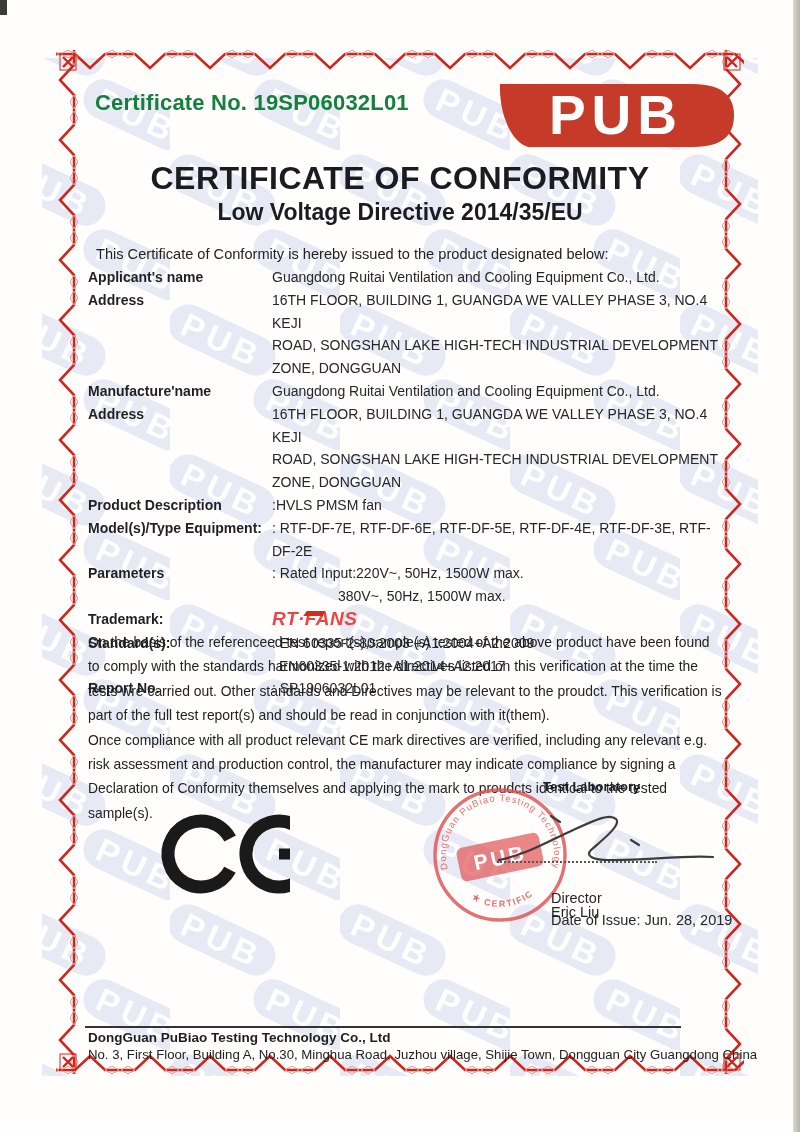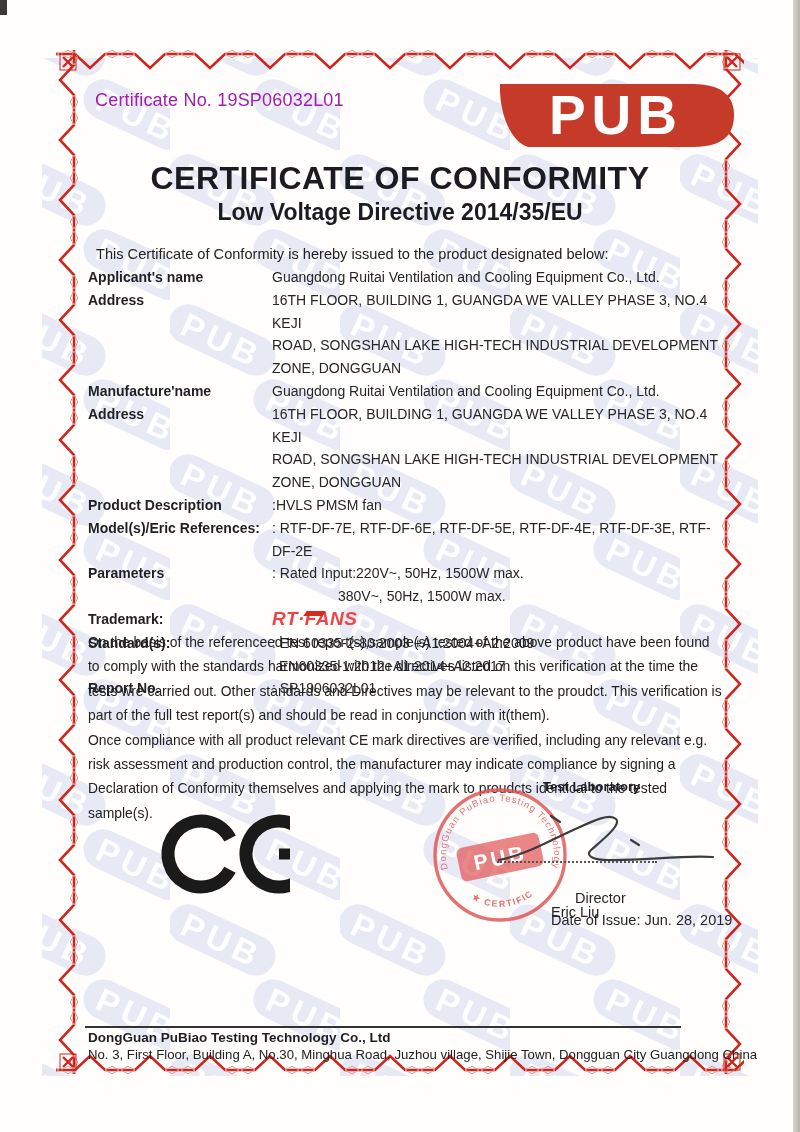--- a/index.html
+++ b/index.html
@@ -8,21 +8,21 @@
     position:relative;
     background:#fffefd;
     font-family:"Liberation Sans", sans-serif;
     color:#26262a;
     overflow:hidden;
   }
   svg text { font-family:"Liberation Sans", sans-serif; }
   .abs { position:absolute; }
   .layer { position:absolute; left:0; top:0; width:800px; height:1132px; }
 
-  .cert-no { left:95px; top:90px; font-size:18px; font-weight:normal; color:#a21caf; letter-spacing:.2px; }
+  .cert-no { left:95px; top:90px; font-size:22px; font-weight:bold; color:#15803d; letter-spacing:.2px; }
   .logo-wrap { left:488px; top:76px; width:250px; height:78px; }
 
   .title { left:0; top:160px; width:800px; text-align:center; font-size:32px; font-weight:bold; color:#1b1b22; letter-spacing:.5px; }
   .subtitle { left:0; top:199px; width:800px; text-align:center; font-size:23px; font-weight:bold; color:#1b1b22; }
 
   .intro { left:96px; top:246px; font-size:14.6px; color:#222; }
 
   .fields { left:88px; top:266px; width:640px; }
   .frow { display:flex; }
   .flabel { width:184px; flex:0 0 184px; font-weight:bold; font-size:14px; color:#1f1f24; line-height:22.8px; }
@@ -34,21 +34,21 @@
   .rt-accent { position:absolute; left:33px; top:3px; width:19px; height:5px; background:#d22c20; transform:skewX(-35deg); }
 
   .paras { left:88px; top:630px; width:634px; font-size:13.9px; line-height:24.4px; color:#222; }
 
   .test-lab { left:543px; top:779px; font-size:13px; font-weight:bold; color:#1c1c22; }
   .ce-wrap { left:155px; top:808px; width:135px; height:92px; }
   .stamp-wrap { left:415px; top:775px; width:180px; height:158px; }
   .sig-wrap { left:485px; top:800px; width:240px; height:70px; }
   .sig-dots { left:497px; top:861px; width:160px; border-top:2px dotted #555; }
   .signer-name { left:551px; top:904px; font-size:14.5px; }
-  .signer-role { left:551px; top:890px; font-size:14.5px;margin-left:24px; }
+  .signer-role { left:551px; top:890px; font-size:14.5px; }
   .issue-date  { left:551px; top:912px; font-size:14.5px; }
 
   .footer-rule { left:85px; top:1026px; width:596px; border-top:2px solid #333; }
   .footer-co   { left:88px; top:1030px; font-size:13.5px; font-weight:bold; color:#1d1d22; }
   .footer-addr { left:88px; top:1047px; font-size:13.2px; color:#222; }
 
   .scan-edge { right:0; top:0; width:7px; height:1132px; background:linear-gradient(to right,#d8d8cf,#b5b5ab); }
   .scan-mark { left:0; top:0; width:7px; height:15px; background:#3a3a38; }
 </style>
 </head>
@@ -152,21 +152,21 @@
       <div>ZONE, DONGGUAN</div>
     </div>
   </div>
   <div class="frow">
     <div class="flabel">Product Description</div>
     <div class="fvalue">
         <div>:HVLS PMSM fan</div>
       </div>
   </div>
   <div class="frow">
-    <div class="flabel">Model(s)/Eric References:</div>
+    <div class="flabel">Model(s)/Type Equipment:</div>
     <div class="fvalue">
         <div>: RTF-DF-7E, RTF-DF-6E, RTF-DF-5E, RTF-DF-4E, RTF-DF-3E, RTF-DF-2E</div>
       </div>
   </div>
   <div class="frow">
     <div class="flabel">Parameters</div>
     <div class="fvalue">
       <div>: Rated Input:220V~, 50Hz, 1500W max.</div>
       <div class="indent1">380V~, 50Hz, 1500W max.</div>
     </div>

